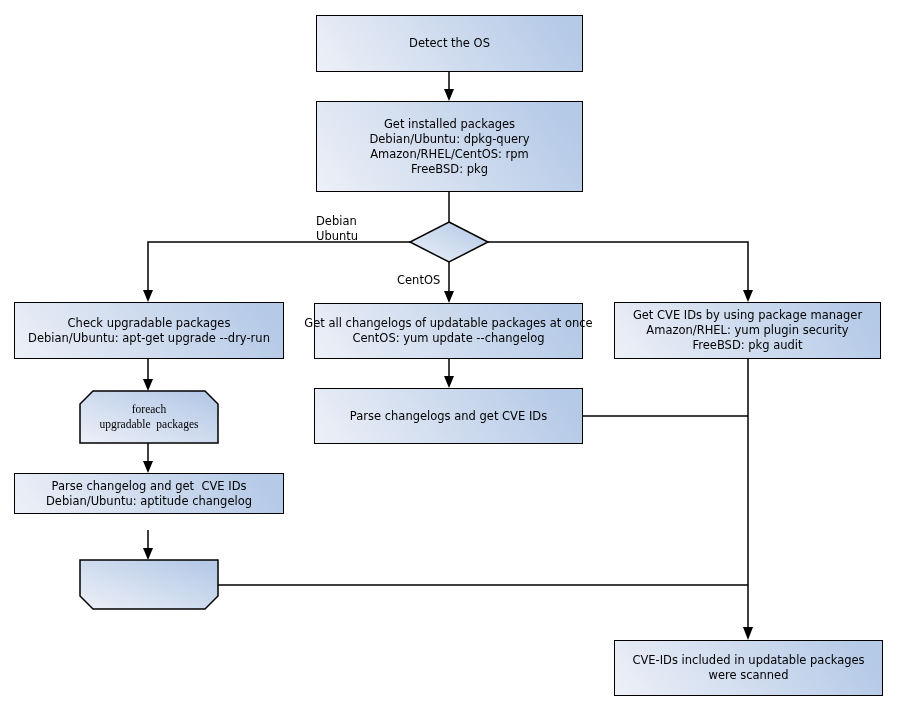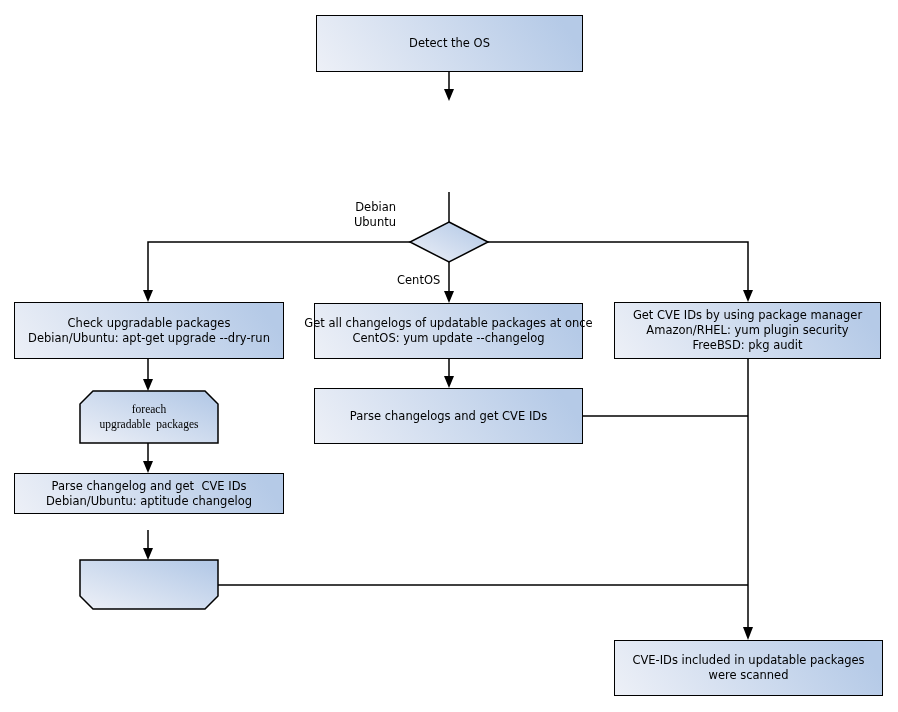--- a/index.html
+++ b/index.html
@@ -115,20 +115,26 @@
 
     <polygon class="shape" points="93,391 205,391 218,404 218,443 80,443 80,404"></polygon>
 
     <polygon class="shape" points="80,560 218,560 218,596 205,609 93,609 80,596"></polygon>
   </svg>
 
   <div class="node" style="left:316px;top:15px;width:267px;height:57px">
     <div class="line">Detect the OS</div>
   </div>
 
+  <div class="node" style="left:316px;top:101px;width:267px;height:91px">
+    <div class="line">Get installed packages</div>
+    <div class="line">Debian/Ubuntu: dpkg-query</div>
+    <div class="line">Amazon/RHEL/CentOS: rpm</div>
+    <div class="line">FreeBSD: pkg</div>
+  </div>
 
   <div class="node" style="left:14px;top:302px;width:270px;height:57px">
     <div class="line">Check upgradable packages</div>
     <div class="line">Debian/Ubuntu: apt-get upgrade --dry-run</div>
   </div>
 
   <div class="node" style="left:14px;top:473px;width:270px;height:41px">
     <div class="line">Parse changelog and get  CVE IDs</div>
     <div class="line">Debian/Ubuntu: aptitude changelog</div>
   </div>
@@ -152,21 +158,21 @@
     <div class="line">CVE-IDs included in updatable packages</div>
     <div class="line">were scanned</div>
   </div>
 
   <div class="shape-text" style="left:80px;top:391px;width:138px;height:52px">
     <div class="line">foreach</div>
     <div class="line">upgradable  packages</div>
   </div>
 
 
-  <div class="edge-label" style="left:316px;top:200px;width:80px;text-align:right">
+  <div class="edge-label" style="left:316px;top:214px;width:80px;">
     <div class="line">Debian</div>
     <div class="line">Ubuntu</div>
   </div>
 
 
   <div class="edge-label" style="left:397px;top:273px">
     <div class="line">CentOS</div>
   </div>
 
 </div>

